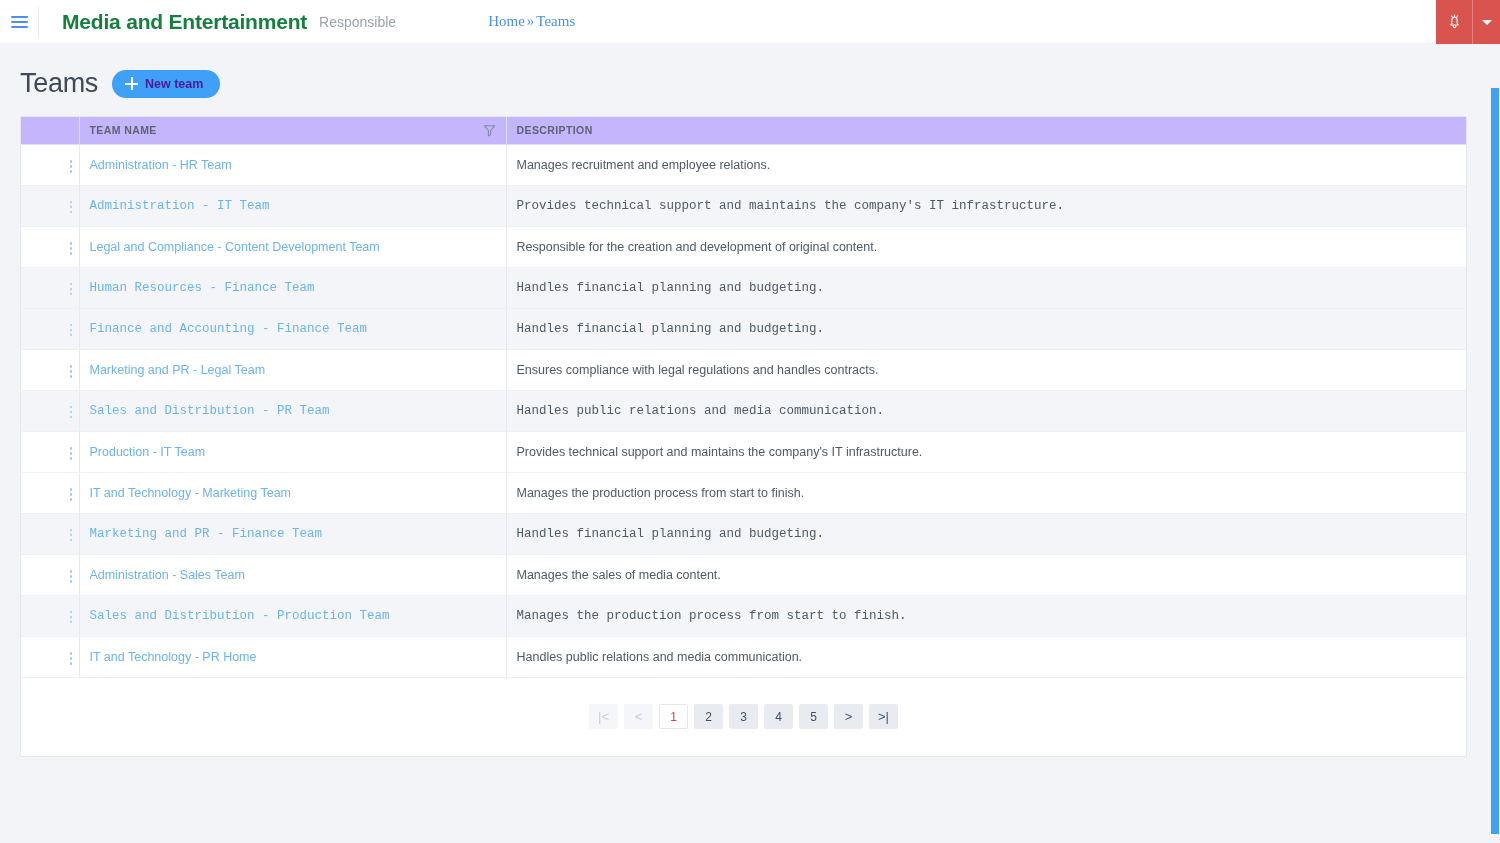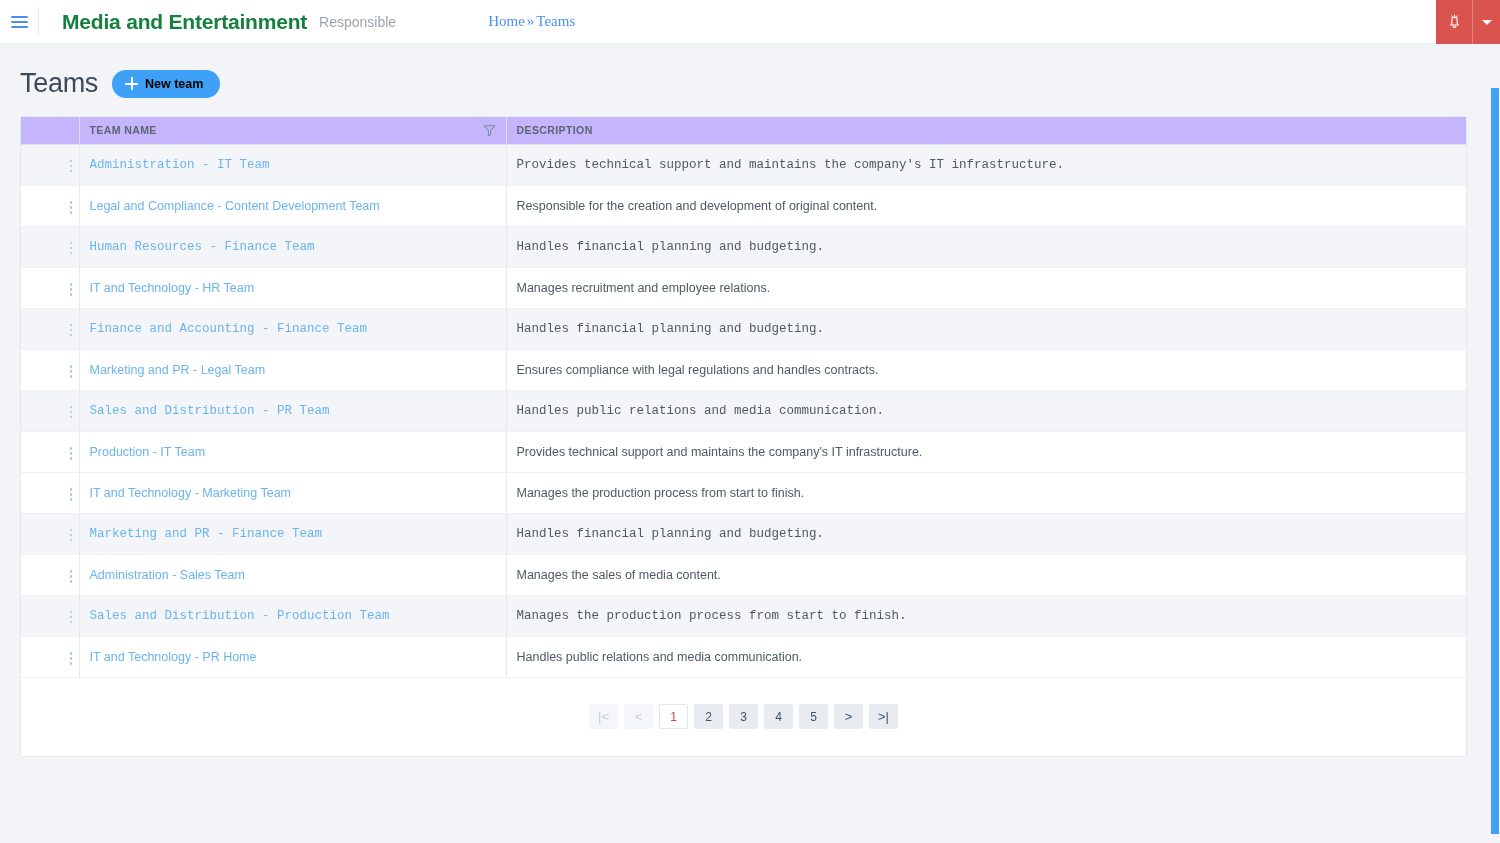--- a/index.html
+++ b/index.html
@@ -75,21 +75,21 @@
     padding: 0;
   }
   .page-head {
     display: flex; align-items: center; gap: 14px;
     padding: 24px 0 0 20px;
   }
   .page-title {
     font-size: 27px; color: #3e4a59; font-weight: normal; letter-spacing: -0.3px;
   }
   .btn-new {
-    background: #3fa0f7; color: #000000;
+    background: #3fa0f7; color: #4c1d95;
     border: none; border-radius: 18px;
     height: 28px; padding: 0 17px 0 13px;
     display: inline-flex; align-items: center; gap: 7px;
     font-size: 12.5px; font-weight: bold; cursor: pointer;
     font-family: "Liberation Sans", sans-serif;
   }
   .plus {
     position: relative; width: 13px; height: 13px; display: inline-block;
   }
   .plus::before, .plus::after {
@@ -236,20 +236,29 @@
                 <path d="M1.5 2 L12.5 2 L8.2 7 L8.2 11.6 L5.8 12.8 L5.8 7 Z" fill="none" stroke="#7b8ca0" stroke-width="1.1" stroke-linejoin="round"></path>
               </svg>
             </div>
           </th>
           <th class="col-desc">
             <span>DESCRIPTION</span>
           </th>
         </tr>
       </thead>
       <tbody id="tbody">
+          <tr>
+            <td class="cell-menu"><span class="kebab">
+                <i></i>
+                <i></i>
+                <i></i>
+              </span></td>
+            <td class="cell-name"><span class="team-link">Administration - HR Team</span></td>
+            <td class="cell-desc">Manages recruitment and employee relations.</td>
+          </tr>
           <tr class="alt">
             <td class="cell-menu"><span class="kebab">
                 <i></i>
                 <i></i>
                 <i></i>
               </span></td>
             <td class="cell-name"><span class="team-link">Administration - IT Team</span></td>
             <td class="cell-desc">Provides technical support and maintains the company's IT infrastructure.</td>
           </tr>
           <tr>
@@ -262,29 +271,20 @@
             <td class="cell-desc">Responsible for the creation and development of original content.</td>
           </tr>
           <tr class="alt">
             <td class="cell-menu"><span class="kebab">
                 <i></i>
                 <i></i>
                 <i></i>
               </span></td>
             <td class="cell-name"><span class="team-link">Human Resources - Finance Team</span></td>
             <td class="cell-desc">Handles financial planning and budgeting.</td>
-          </tr>
-          <tr>
-            <td class="cell-menu"><span class="kebab">
-                <i></i>
-                <i></i>
-                <i></i>
-              </span></td>
-            <td class="cell-name"><span class="team-link">IT and Technology - HR Team</span></td>
-            <td class="cell-desc">Manages recruitment and employee relations.</td>
           </tr>
           <tr class="alt">
             <td class="cell-menu"><span class="kebab">
                 <i></i>
                 <i></i>
                 <i></i>
               </span></td>
             <td class="cell-name"><span class="team-link">Finance and Accounting - Finance Team</span></td>
             <td class="cell-desc">Handles financial planning and budgeting.</td>
           </tr>

